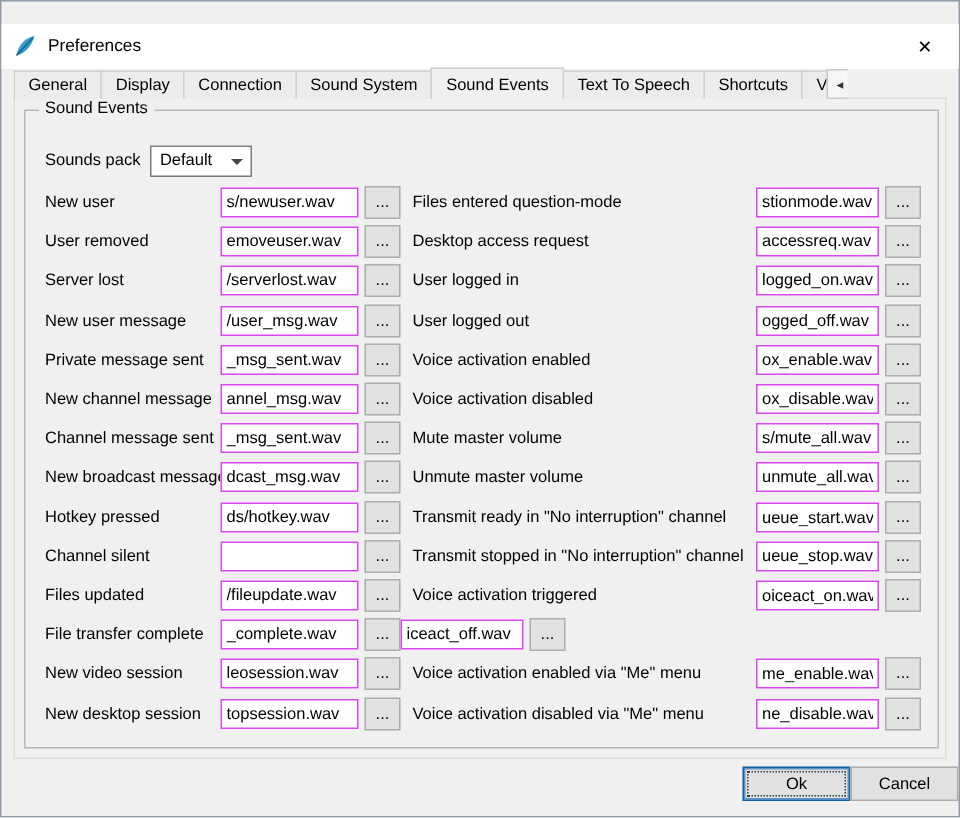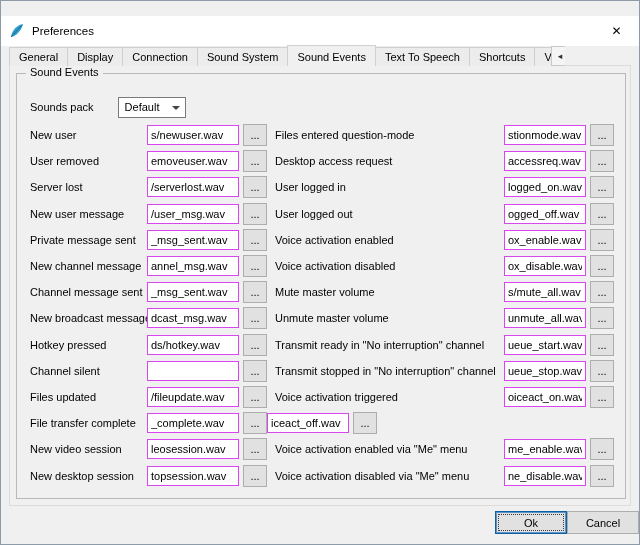--- a/index.html
+++ b/index.html
@@ -62,21 +62,21 @@
     position:absolute; top:7px; left:6px; width:610px; height:426px;
     box-sizing:border-box; border:1px solid #b9b9b9;
   }
   .group-title {
     position:absolute; top:-8px; left:9px;
     background:#f0f0f0; padding:0 4px;
   }
   
   .soundpack-row {
     position:absolute; top:22px; left:13px; height:22px;
-    display:flex; align-items:center; gap:24px;
+    display:flex; align-items:center; gap:6px;
   }
   .combo {
     width:68px; height:21px; box-sizing:border-box;
     background:#fff; border:1px solid #7a7a7a;
     display:flex; align-items:center; padding-left:6px; cursor:default;
     position:relative;
   }
   .combo-arrow {
     position:absolute; right:5px; top:8px;
     width:0; height:0;

